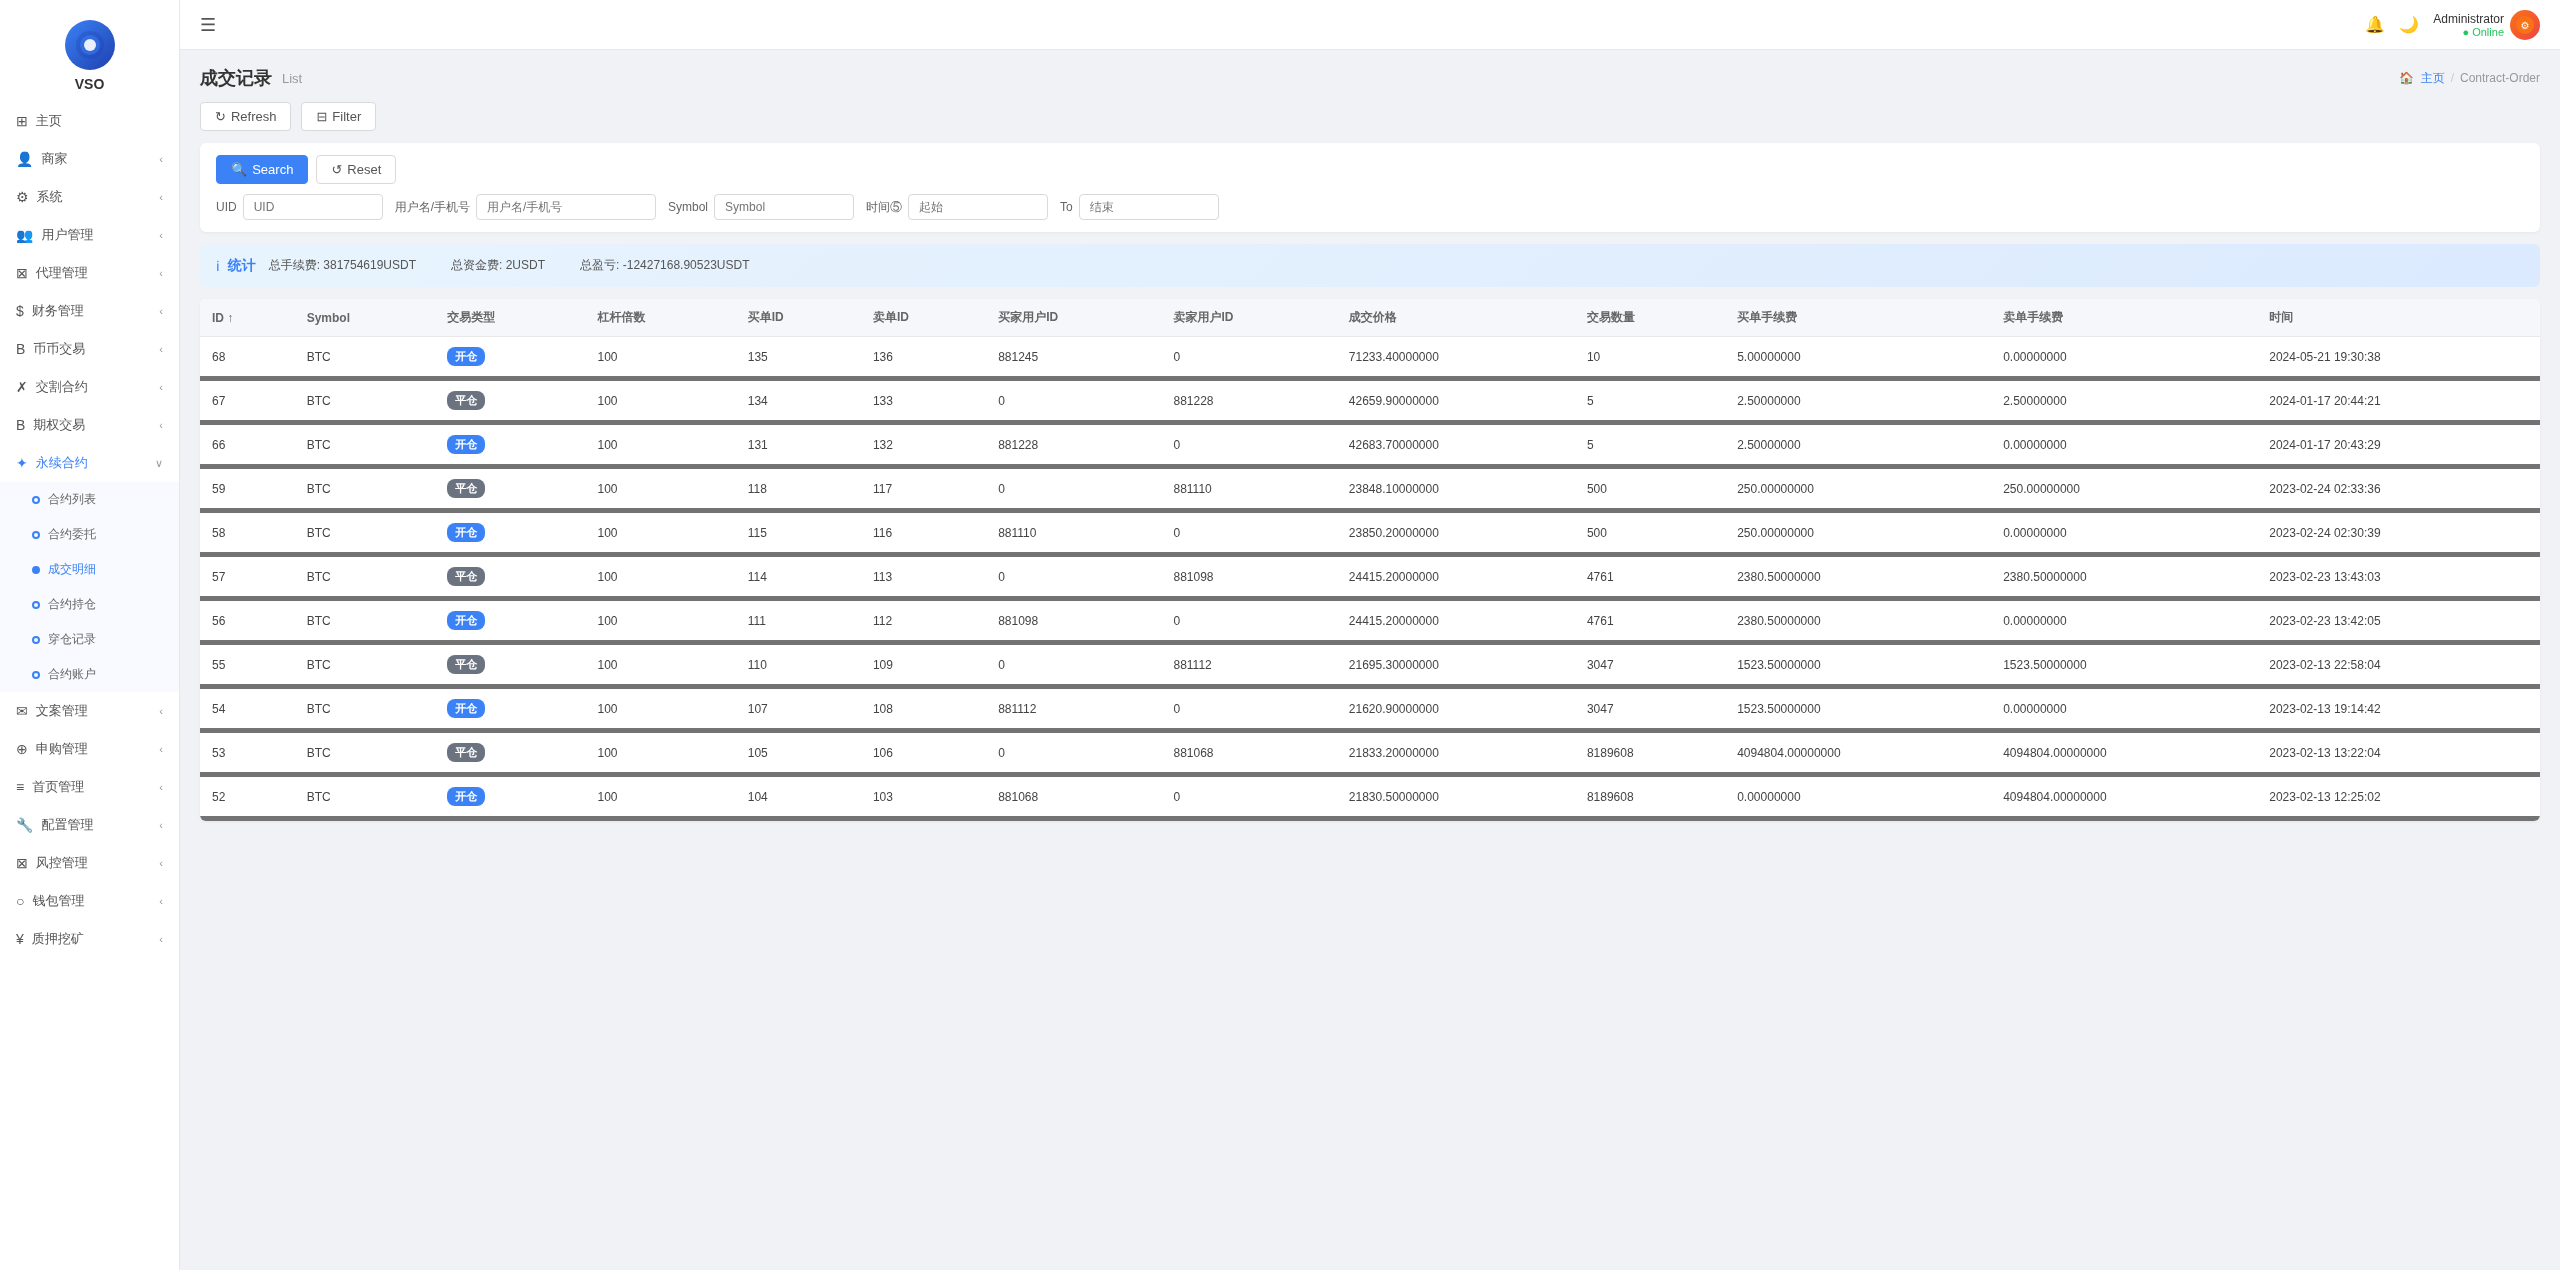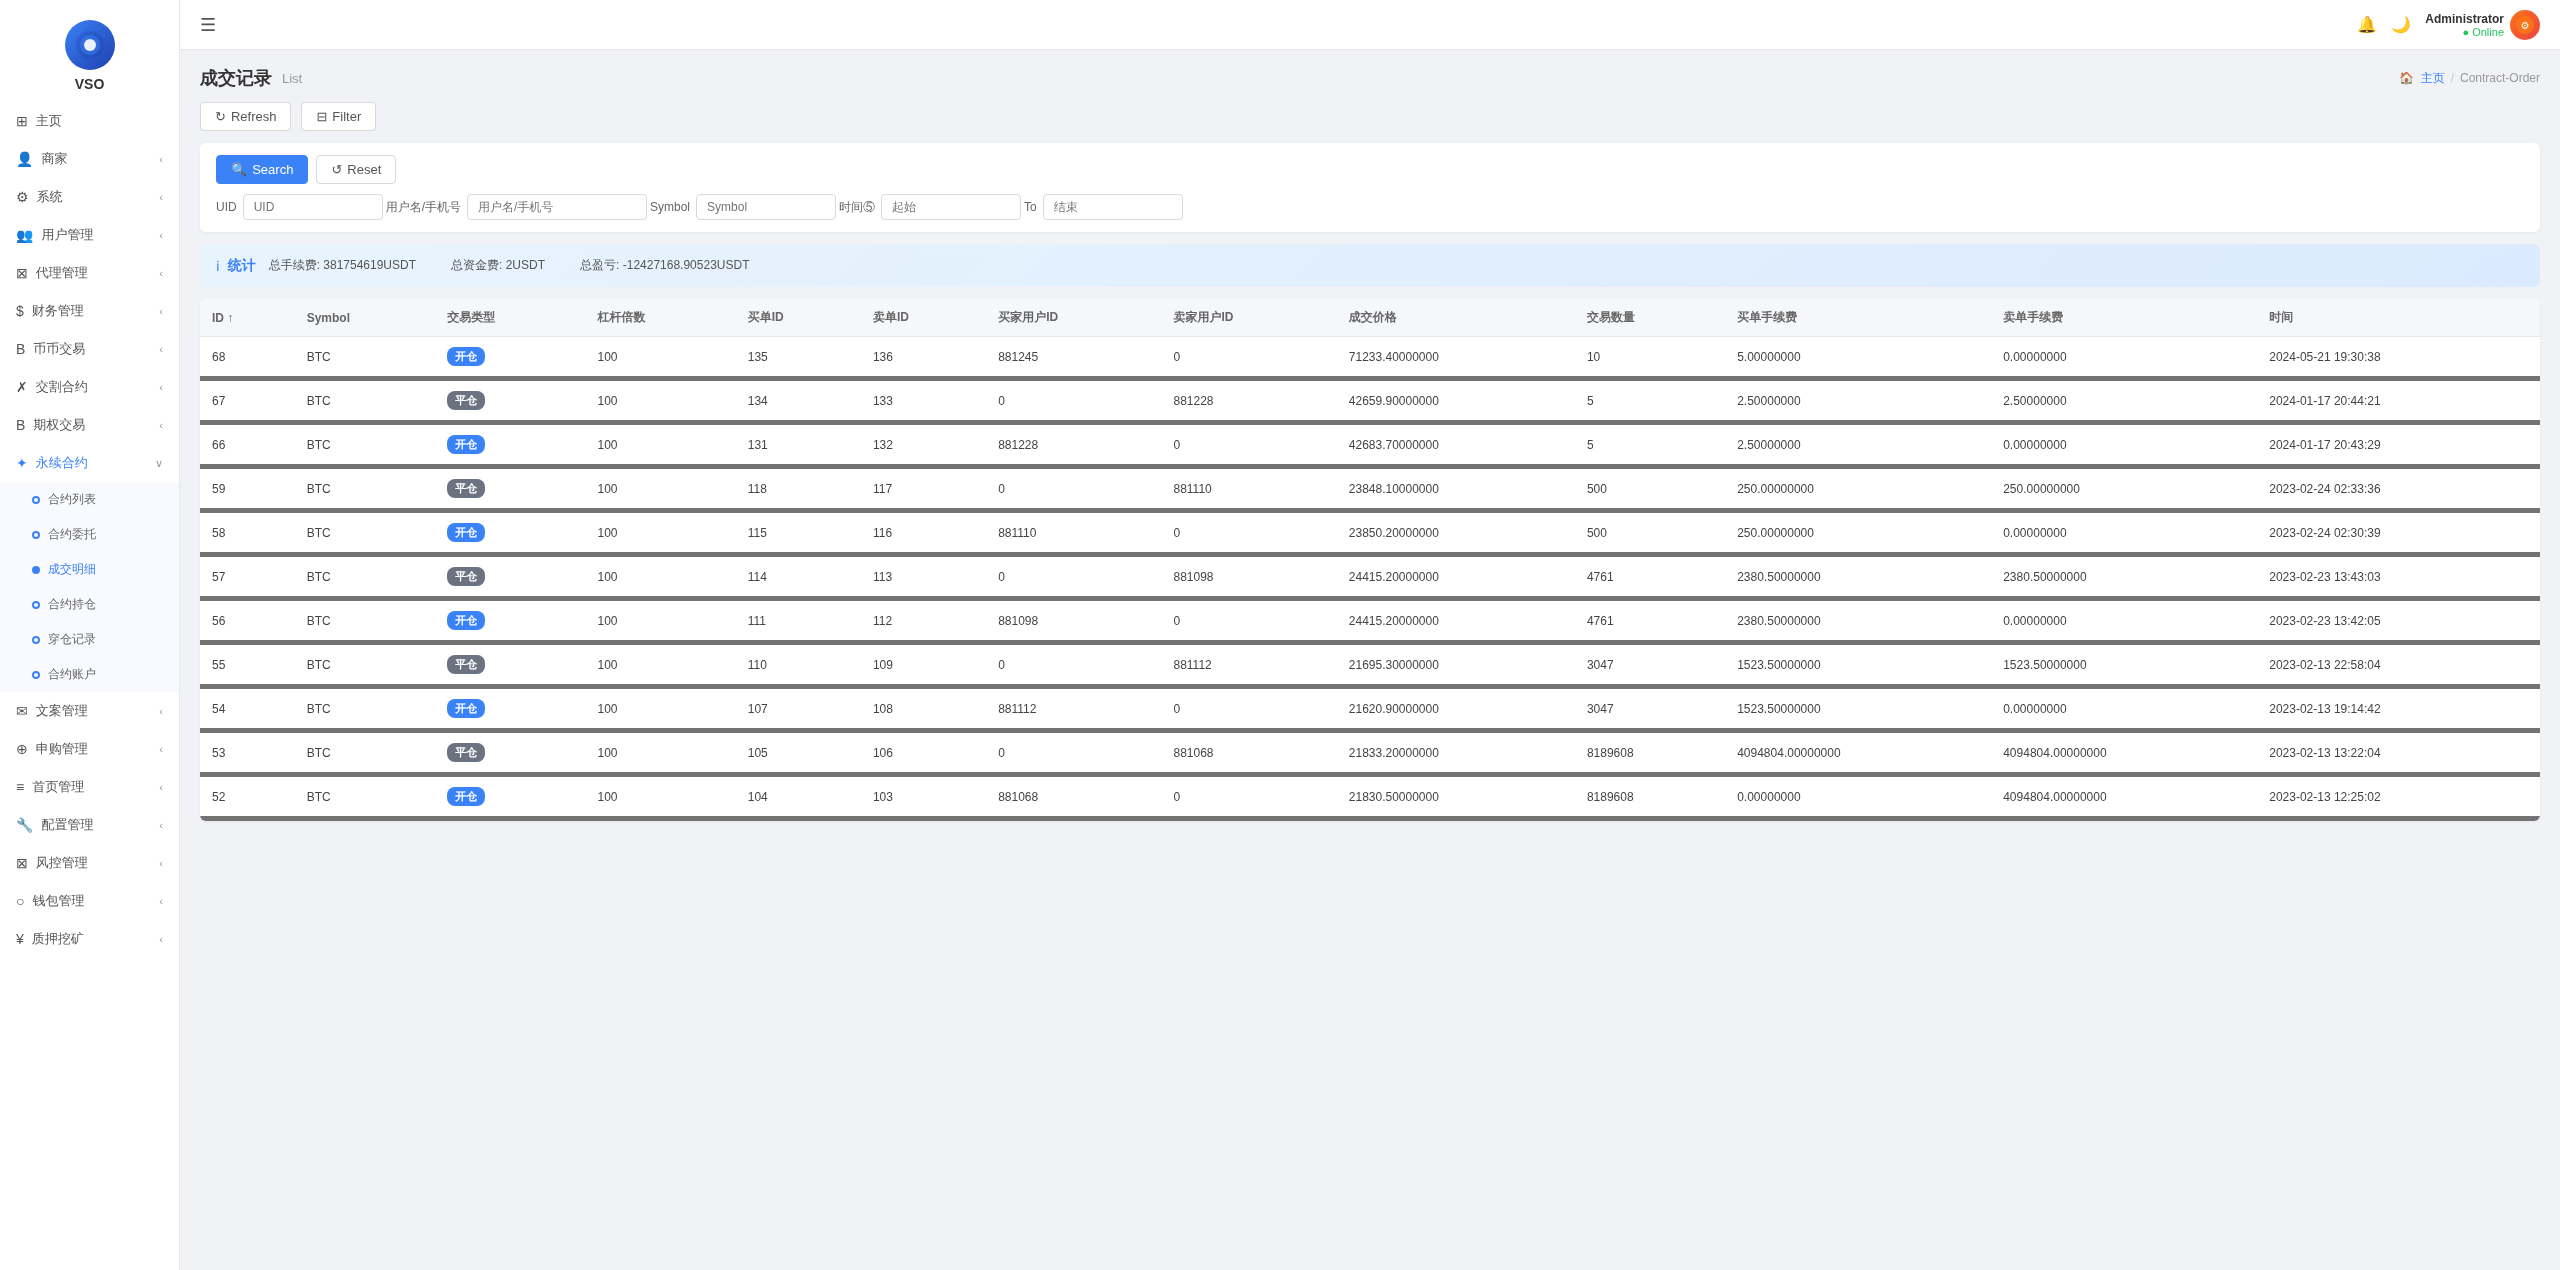--- a/index.html
+++ b/index.html
@@ -24,21 +24,21 @@
 
     
     .main-wrapper { flex: 1; display: flex; flex-direction: column; overflow: hidden; }
     .topbar { height: 50px; background: #fff; border-bottom: 1px solid #e8e8e8; display: flex; align-items: center; justify-content: space-between; padding: 0 20px; flex-shrink: 0; }
     .topbar-left { display: flex; align-items: center; gap: 12px; }
     .hamburger { font-size: 18px; cursor: pointer; color: #555; }
     .topbar-right { display: flex; align-items: center; gap: 14px; }
     .topbar-icon { font-size: 16px; color: #666; cursor: pointer; }
     .user-info { display: flex; align-items: center; gap: 6px; font-size: 12px; }
     .user-status { display: flex; flex-direction: column; align-items: flex-end; }
-    .user-name { font-weight: bold; color: #333; }
+    .user-name { font-weight: normal; color: #333; }
     .user-online { color: #22c55e; font-size: 11px; }
     .user-avatar { width: 30px; height: 30px; border-radius: 50%; background: linear-gradient(135deg, #f97316, #ef4444); display: flex; align-items: center; justify-content: center; color: #fff; font-size: 14px; cursor: pointer; }
 
     
     .content { flex: 1; overflow-y: auto; padding: 16px 20px; }
 
     
     .page-header { display: flex; align-items: center; justify-content: space-between; margin-bottom: 12px; }
     .page-title-area { display: flex; align-items: center; gap: 10px; }
     .page-title { font-size: 18px; font-weight: bold; color: #333; }
@@ -48,21 +48,21 @@
     .breadcrumb-sep { color: #ccc; }
 
     
     .toolbar { display: flex; align-items: center; gap: 10px; margin-bottom: 12px; }
     .btn { display: flex; align-items: center; gap: 5px; padding: 6px 14px; border-radius: 4px; cursor: pointer; font-size: 13px; border: 1px solid #d9d9d9; background: #fff; color: #555; transition: all 0.2s; }
     .btn-primary { background: #3b82f6; color: #fff; border-color: #3b82f6; }
 
     
     .search-bar { background: #fff; border-radius: 6px; padding: 12px 16px; margin-bottom: 12px; box-shadow: 0 1px 3px rgba(0,0,0,0.05); }
     .search-actions { display: flex; gap: 8px; margin-bottom: 10px; }
-    .search-fields { display: flex; gap: 3px; align-items: center; flex-wrap: wrap; }
+    .search-fields { display: flex; gap: 12px; align-items: center; flex-wrap: wrap; }
     .field-group { display: flex; align-items: center; gap: 6px; }
     .field-label { font-size: 12px; color: #666; white-space: nowrap; }
     .field-input { padding: 5px 10px; border: 1px solid #d9d9d9; border-radius: 4px; font-size: 12px; color: #333; outline: none; background: #fff; width: 140px; }
     .field-input.wide { width: 180px; }
 
     
     .stats-bar { background: linear-gradient(135deg, #e8f4fd, #dbeafe); border-radius: 6px; padding: 12px 16px; margin-bottom: 12px; display: flex; align-items: center; gap: 8px; }
     .stats-icon { color: #3b82f6; font-size: 14px; }
     .stats-title { font-size: 14px; font-weight: bold; color: #3b82f6; margin-right: 5px; }
     .stats-items { display: flex; gap: 35px; }

